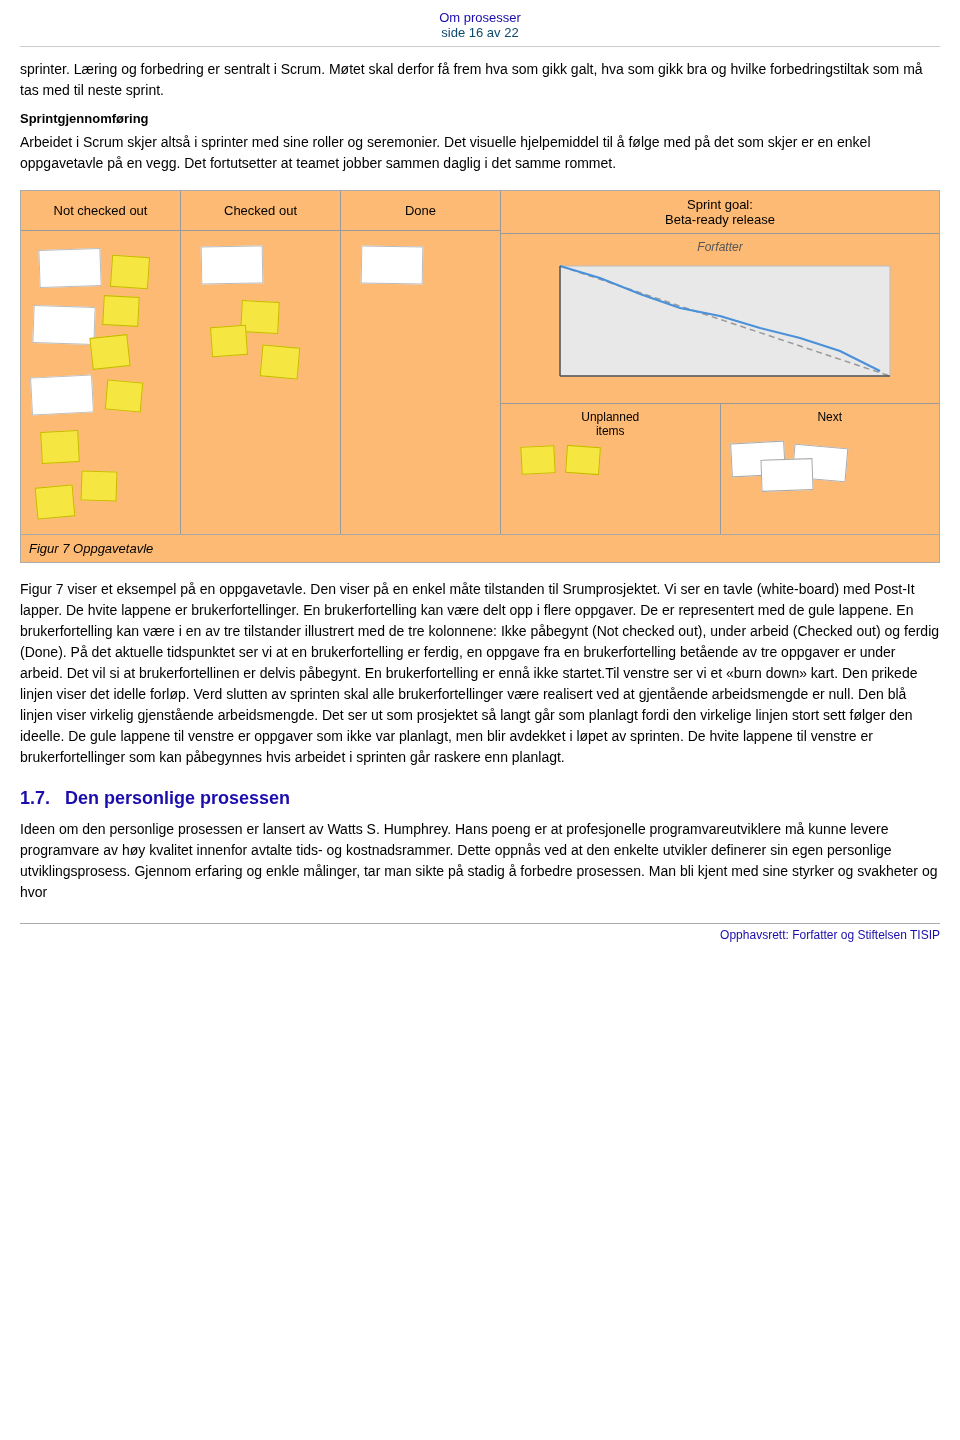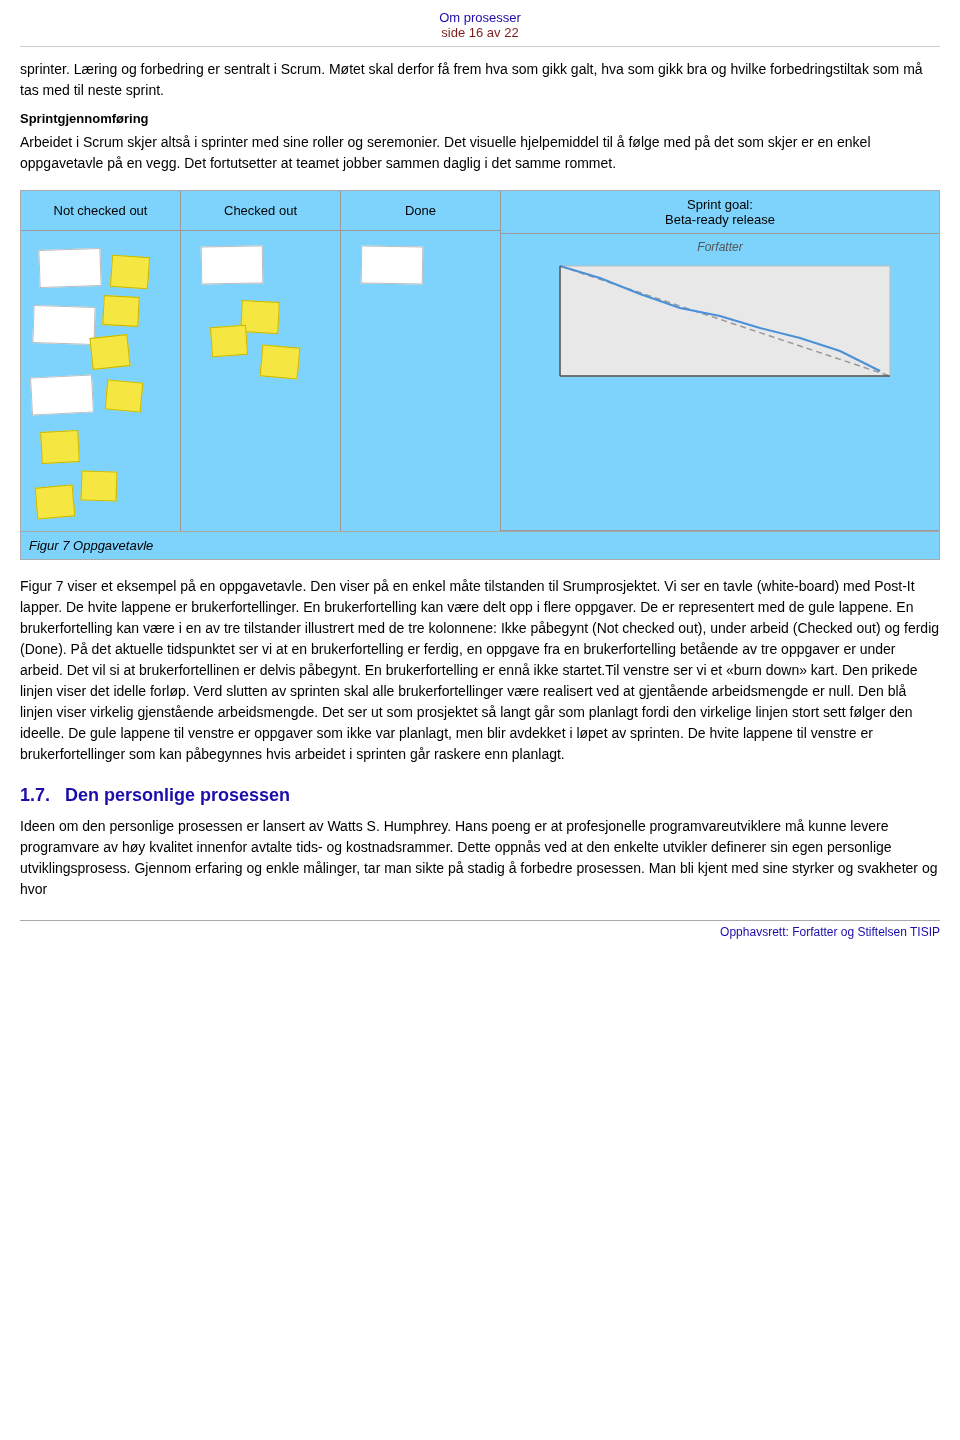--- a/index.html
+++ b/index.html
@@ -21,38 +21,38 @@
       margin-bottom: 12px;
       flex-direction: column;
     }
     .header-link {
       color: #1a0dab;
       text-decoration: none;
       font-size: 13px;
     }
     .header-page {
       font-size: 13px;
-      color: #7f1d1d;
+      color: #0c4a6e;
     }
     .body-text {
       margin-bottom: 10px;
       line-height: 1.5;
     }
     .section-heading {
       font-weight: bold;
       font-size: 13px;
       margin-bottom: 6px;
       margin-top: 10px;
     }
     .figure-container {
       border: 1px solid #aaa;
       margin: 16px 0;
       padding: 0;
       position: relative;
-      background: #7dd3fc;
+      background: #fdba74;
     }
     .figure-grid {
       display: grid;
       grid-template-columns: 160px 160px 160px 1fr;
       border-collapse: collapse;
     }
     .grid-col {
       border-right: 1px solid #999;
       min-height: 340px;
       position: relative;
@@ -248,20 +248,35 @@
             <rect x="30" y="10" width="330" height="110" fill="#e8e8e8" stroke="#bbb" stroke-width="1"></rect>
 
             <polyline points="30,10 360,120" fill="none" stroke="#999" stroke-width="1.5" stroke-dasharray="6,4"></polyline>
 
             <polyline points="30,10 70,22 110,38 150,52 190,60 230,72 270,82 310,95 350,115" fill="none" stroke="#4a90d9" stroke-width="2"></polyline>
 
             <line x1="30" y1="120" x2="360" y2="120" stroke="#555" stroke-width="1.5"></line>
             <line x1="30" y1="10" x2="30" y2="120" stroke="#555" stroke-width="1.5"></line>
           </svg>
         </div>
+        <div class="unplanned-next-area">
+          <div class="unplanned-col">
+            <div class="sub-label">Unplanned<br>items</div>
+
+            <div class="sticky" style="width:34px;height:28px;top:42px;left:20px;transform:rotate(-3deg);"></div>
+            <div class="sticky r2" style="width:34px;height:28px;top:42px;left:65px;transform:rotate(4deg);"></div>
+          </div>
+          <div class="next-col">
+            <div class="sub-label">Next</div>
+
+            <div class="white-sticky" style="width:54px;height:34px;top:38px;left:10px;transform:rotate(-3deg);"></div>
+            <div class="white-sticky r2" style="width:54px;height:34px;top:42px;left:72px;transform:rotate(5deg);"></div>
+            <div class="white-sticky" style="width:52px;height:32px;top:55px;left:40px;transform:rotate(-2deg);"></div>
+          </div>
+        </div>
       </div>
     </div>
 
   </div>
   <div class="figure-caption">Figur 7 Oppgavetavle</div>
 </div>
 
 <p class="body-text">Figur 7 viser et eksempel på en oppgavetavle. Den viser på en enkel måte tilstanden til Srumprosjektet. Vi ser en tavle (white-board) med Post-It lapper. De hvite lappene er brukerfortellinger. En brukerfortelling kan være delt opp i flere oppgaver. De er representert med de gule lappene. En brukerfortelling kan være i en av tre tilstander illustrert med de tre kolonnene: Ikke påbegynt (Not checked out), under arbeid (Checked out) og ferdig (Done). På det aktuelle tidspunktet ser vi at en brukerfortelling er ferdig, en oppgave fra en brukerfortelling betående av tre oppgaver er under arbeid. Det vil si at brukerfortellinen er delvis påbegynt. En brukerfortelling er ennå ikke startet.Til venstre ser vi et «burn down» kart. Den prikede linjen viser det idelle forløp. Verd slutten av sprinten skal alle brukerfortellinger være realisert ved at gjentående arbeidsmengde er null. Den blå linjen viser virkelig gjenstående arbeidsmengde. Det ser ut som prosjektet så langt går som planlagt fordi den virkelige linjen stort sett følger den ideelle. De gule lappene til venstre er oppgaver som ikke var planlagt, men blir avdekket i løpet av sprinten. De hvite lappene til venstre er brukerfortellinger som kan påbegynnes hvis arbeidet i sprinten går raskere enn planlagt.</p>
 
 <div class="section-17">

